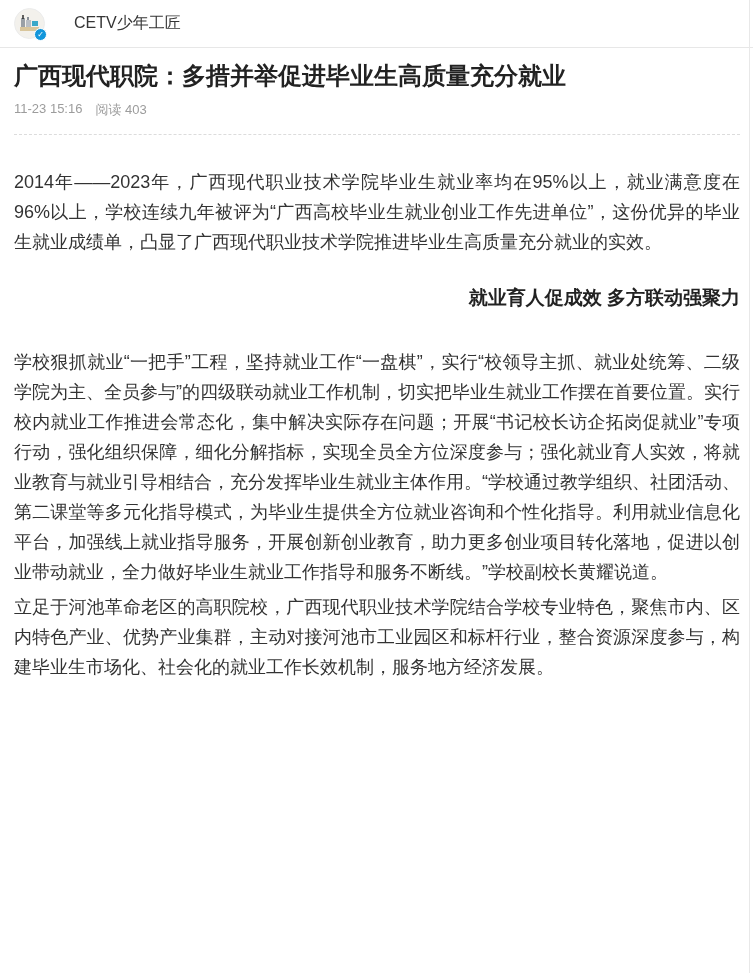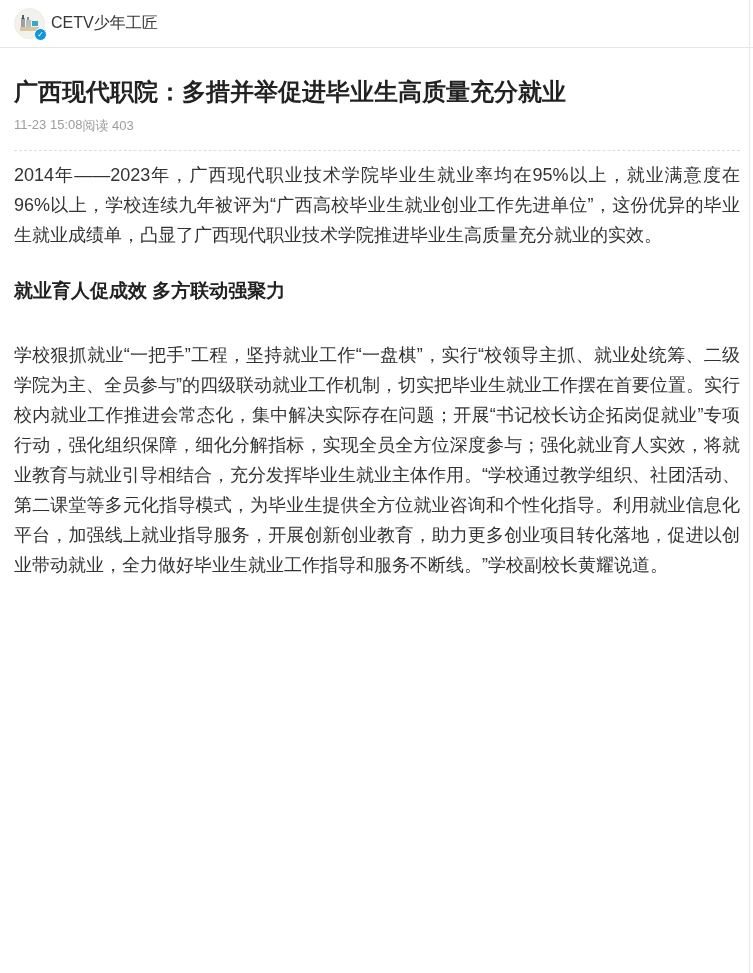--- a/index.html
+++ b/index.html
@@ -28,42 +28,42 @@
     overflow: hidden;
   }
   .verified-badge {
     position: absolute; right: -2px; bottom: -2px;
     width: 13px; height: 13px; border-radius: 50%;
     background: #1296db; border: 1.5px solid #ffffff;
     color: #fff; font-size: 8px; line-height: 10px;
     display: flex; align-items: center; justify-content: center;
     font-weight: 700;
   }
-  .account-name { margin-left: 6px; font-size: 16px; color: #353535; }
+  .account-name { margin-left: 29px; font-size: 16px; color: #353535; }
 
   
   .article { padding: 0 13px 0 14px; }
   .article-title {
-    margin-top: 28px;
+    margin-top: 12px;
     font-size: 24px; font-weight: 700; color: #222222;
     line-height: 1.35;
   }
   .meta-row { margin-top: 9px; font-size: 13px; color: #9c9c9c; display: flex; }
-  .meta-row .read-count { margin-left: 0; }
+  .meta-row .read-count { margin-left: 13px; }
   .dashed-divider { margin-top: 15px; border-top: 1px dashed #dcdcdc; height: 0; }
 
   .para {
     font-size: 18px; line-height: 30px; color: #333333;
     text-align: justify;
     margin: 0 0 5px 0;
   }
-  .para.first { margin-top: 9px; }
+  .para.first { margin-top: 32px; }
   .section-heading {
     font-size: 19px; font-weight: 700; color: #222222;
-    text-align: left; line-height: 30px;
+    text-align: right; line-height: 30px;
     margin: 26px 0 34px 0;
   }
 
   .edge-line {
     position: absolute; top: 0; bottom: 0; right: 3px;
     width: 1px; background: #e8e8e8;
   }
 </style>
 </head>
 <body>
@@ -84,25 +84,26 @@
       </div>
       <div class="verified-badge">✓</div>
     </div>
     <span class="account-name">CETV少年工匠</span>
   </header>
 
   <main class="article">
     <h1 class="article-title">广西现代职院：多措并举促进毕业生高质量充分就业</h1>
 
     <div class="meta-row">
-      <span class="publish-time">11-23 15:08</span>
+      <span class="publish-time">11-23 15:16</span>
       <span class="read-count">阅读 403</span>
     </div>
 
     <div class="dashed-divider"></div>
 
     <p class="para first">2014年——2023年，广西现代职业技术学院毕业生就业率均在95%以上，就业满意度在96%以上，学校连续九年被评为“广西高校毕业生就业创业工作先进单位”，这份优异的毕业生就业成绩单，凸显了广西现代职业技术学院推进毕业生高质量充分就业的实效。</p>
     <h2 class="section-heading">就业育人促成效 多方联动强聚力</h2>
     <p class="para">学校狠抓就业“一把手”工程，坚持就业工作“一盘棋”，实行“校领导主抓、就业处统筹、二级学院为主、全员参与”的四级联动就业工作机制，切实把毕业生就业工作摆在首要位置。实行校内就业工作推进会常态化，集中解决实际存在问题；开展“书记校长访企拓岗促就业”专项行动，强化组织保障，细化分解指标，实现全员全方位深度参与；强化就业育人实效，将就业教育与就业引导相结合，充分发挥毕业生就业主体作用。“学校通过教学组织、社团活动、第二课堂等多元化指导模式，为毕业生提供全方位就业咨询和个性化指导。利用就业信息化平台，加强线上就业指导服务，开展创新创业教育，助力更多创业项目转化落地，促进以创业带动就业，全力做好毕业生就业工作指导和服务不断线。”学校副校长黄耀说道。</p>
+    <p class="para">立足于河池革命老区的高职院校，广西现代职业技术学院结合学校专业特色，聚焦市内、区内特色产业、优势产业集群，主动对接河池市工业园区和标杆行业，整合资源深度参与，构建毕业生市场化、社会化的就业工作长效机制，服务地方经济发展。</p>
   </main>
 
   <div class="edge-line"></div>
 </div>
 
 </body></html>

